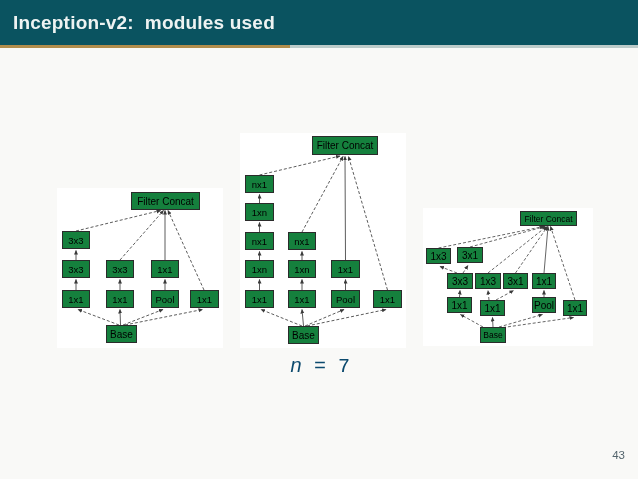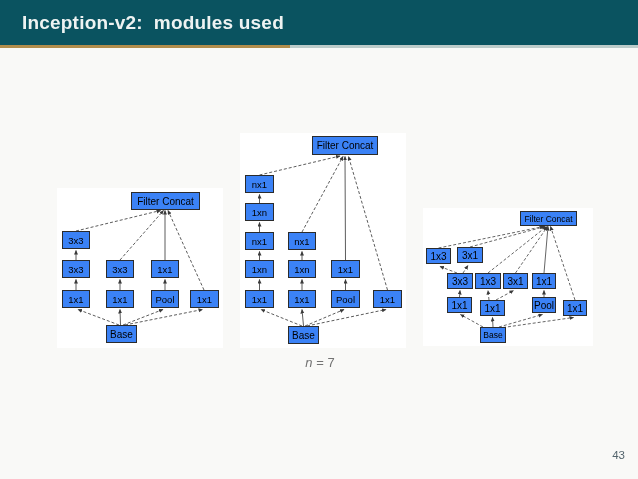--- a/index.html
+++ b/index.html
@@ -1,36 +1,36 @@
 <!DOCTYPE html>
 <html><head>
 <meta charset="utf-8">
 <style>
   html,body{margin:0;padding:0;}
   body{width:638px;height:479px;background:#e9e9e9;}
   .slide{position:relative;width:638px;height:479px;background:#f9f9f7;overflow:hidden;
          font-family:"Liberation Sans",sans-serif;}
   .titlebar{position:absolute;left:0;top:0;width:638px;height:45px;background:#0a5360;}
-  .title{position:absolute;left:22px;top:0;line-height:45px;font-size:19px;font-weight:700;
+  .title{position:absolute;left:13px;top:0;line-height:45px;font-size:19px;font-weight:700;
          color:#eef3f2;white-space:pre;letter-spacing:0.2px;}
   .accent{position:absolute;left:0;top:45px;width:638px;height:3px;font-size:0;}
   .accent-gold{display:inline-block;width:290px;height:3px;background:#b18d4c;vertical-align:top;}
   .accent-light{display:inline-block;width:348px;height:3px;background:#bccbc9;vertical-align:top;}
 
   .diagram{position:absolute;background:#ffffff;}
   .diagram svg{position:absolute;left:0;top:0;pointer-events:none;}
-  .node{position:absolute;box-sizing:border-box;background:#3b82f6;border:1.5px solid #2b2b2b;
+  .node{position:absolute;box-sizing:border-box;background:#15803d;border:1.5px solid #2b2b2b;
         display:flex;align-items:center;justify-content:center;
         font-size:9.5px;color:#000;white-space:nowrap;z-index:2;}
   .node.wide{font-size:10px;}
   .d3 .node{font-size:10px;border-width:1.4px;}
   .d3 .node.wide{font-size:8.5px;}
 
   .caption{position:absolute;left:285px;top:355px;width:70px;text-align:center;
-           font-family:Liberation Sans, sans-serif;font-size:13px;color:#737373;}
+           font-family:Liberation Mono, monospace;font-size:20px;color:#0c4a6e;}
   .caption .var{font-style:italic;}
   .pagenum{position:absolute;right:13px;top:449px;font-size:11.5px;color:#53646c;}
 </style>
 </head>
 <body>
 
 <div class="slide">
 
   <header class="titlebar">
     <span class="title">Inception-v2:  modules used</span>

